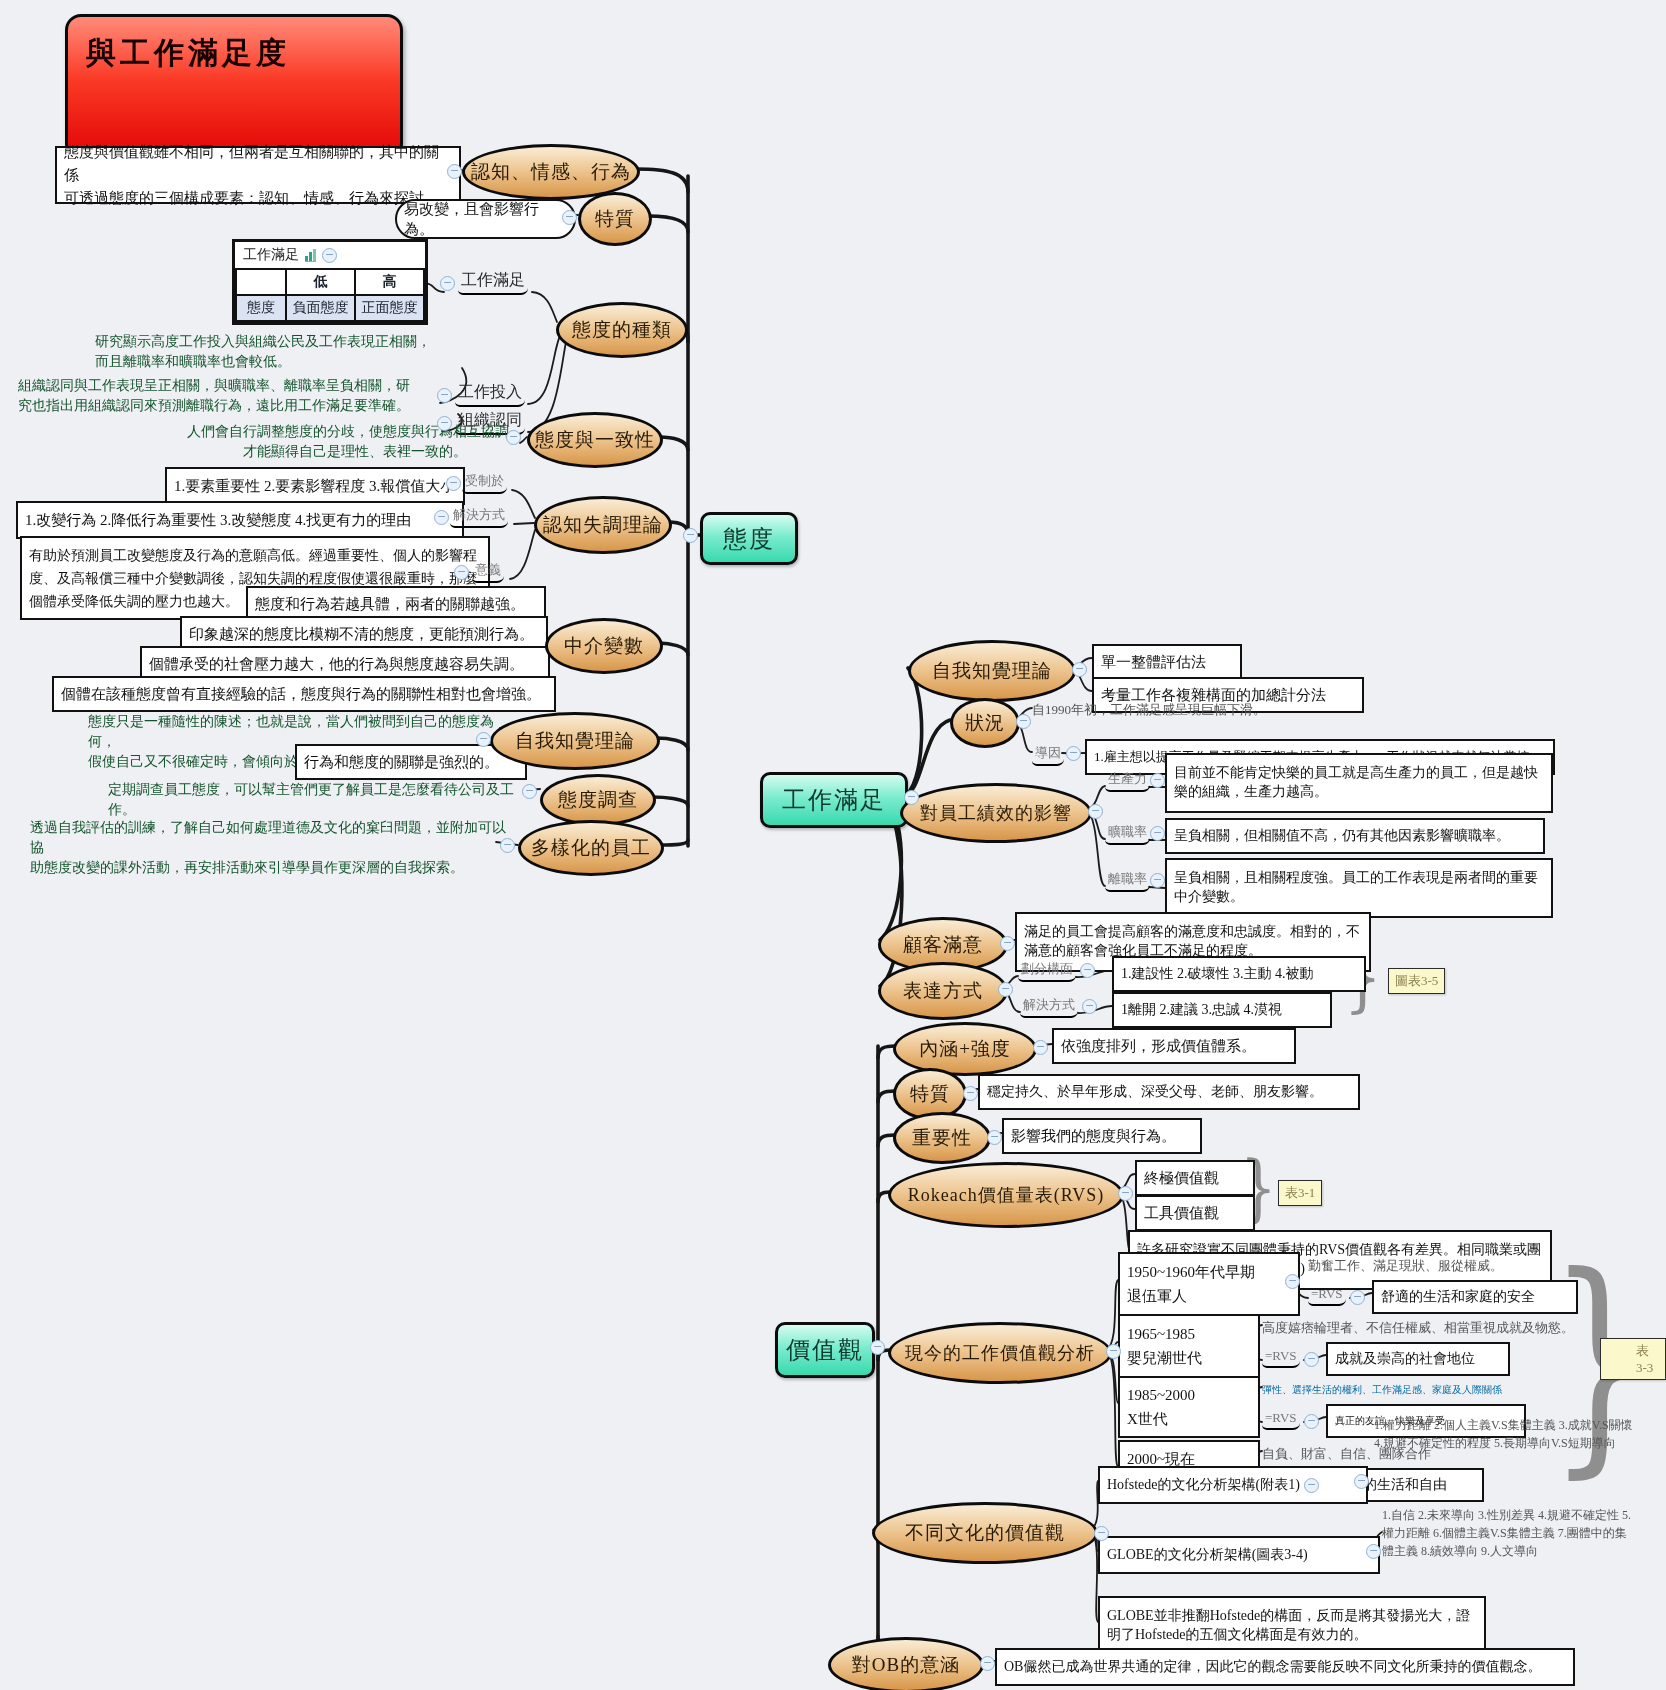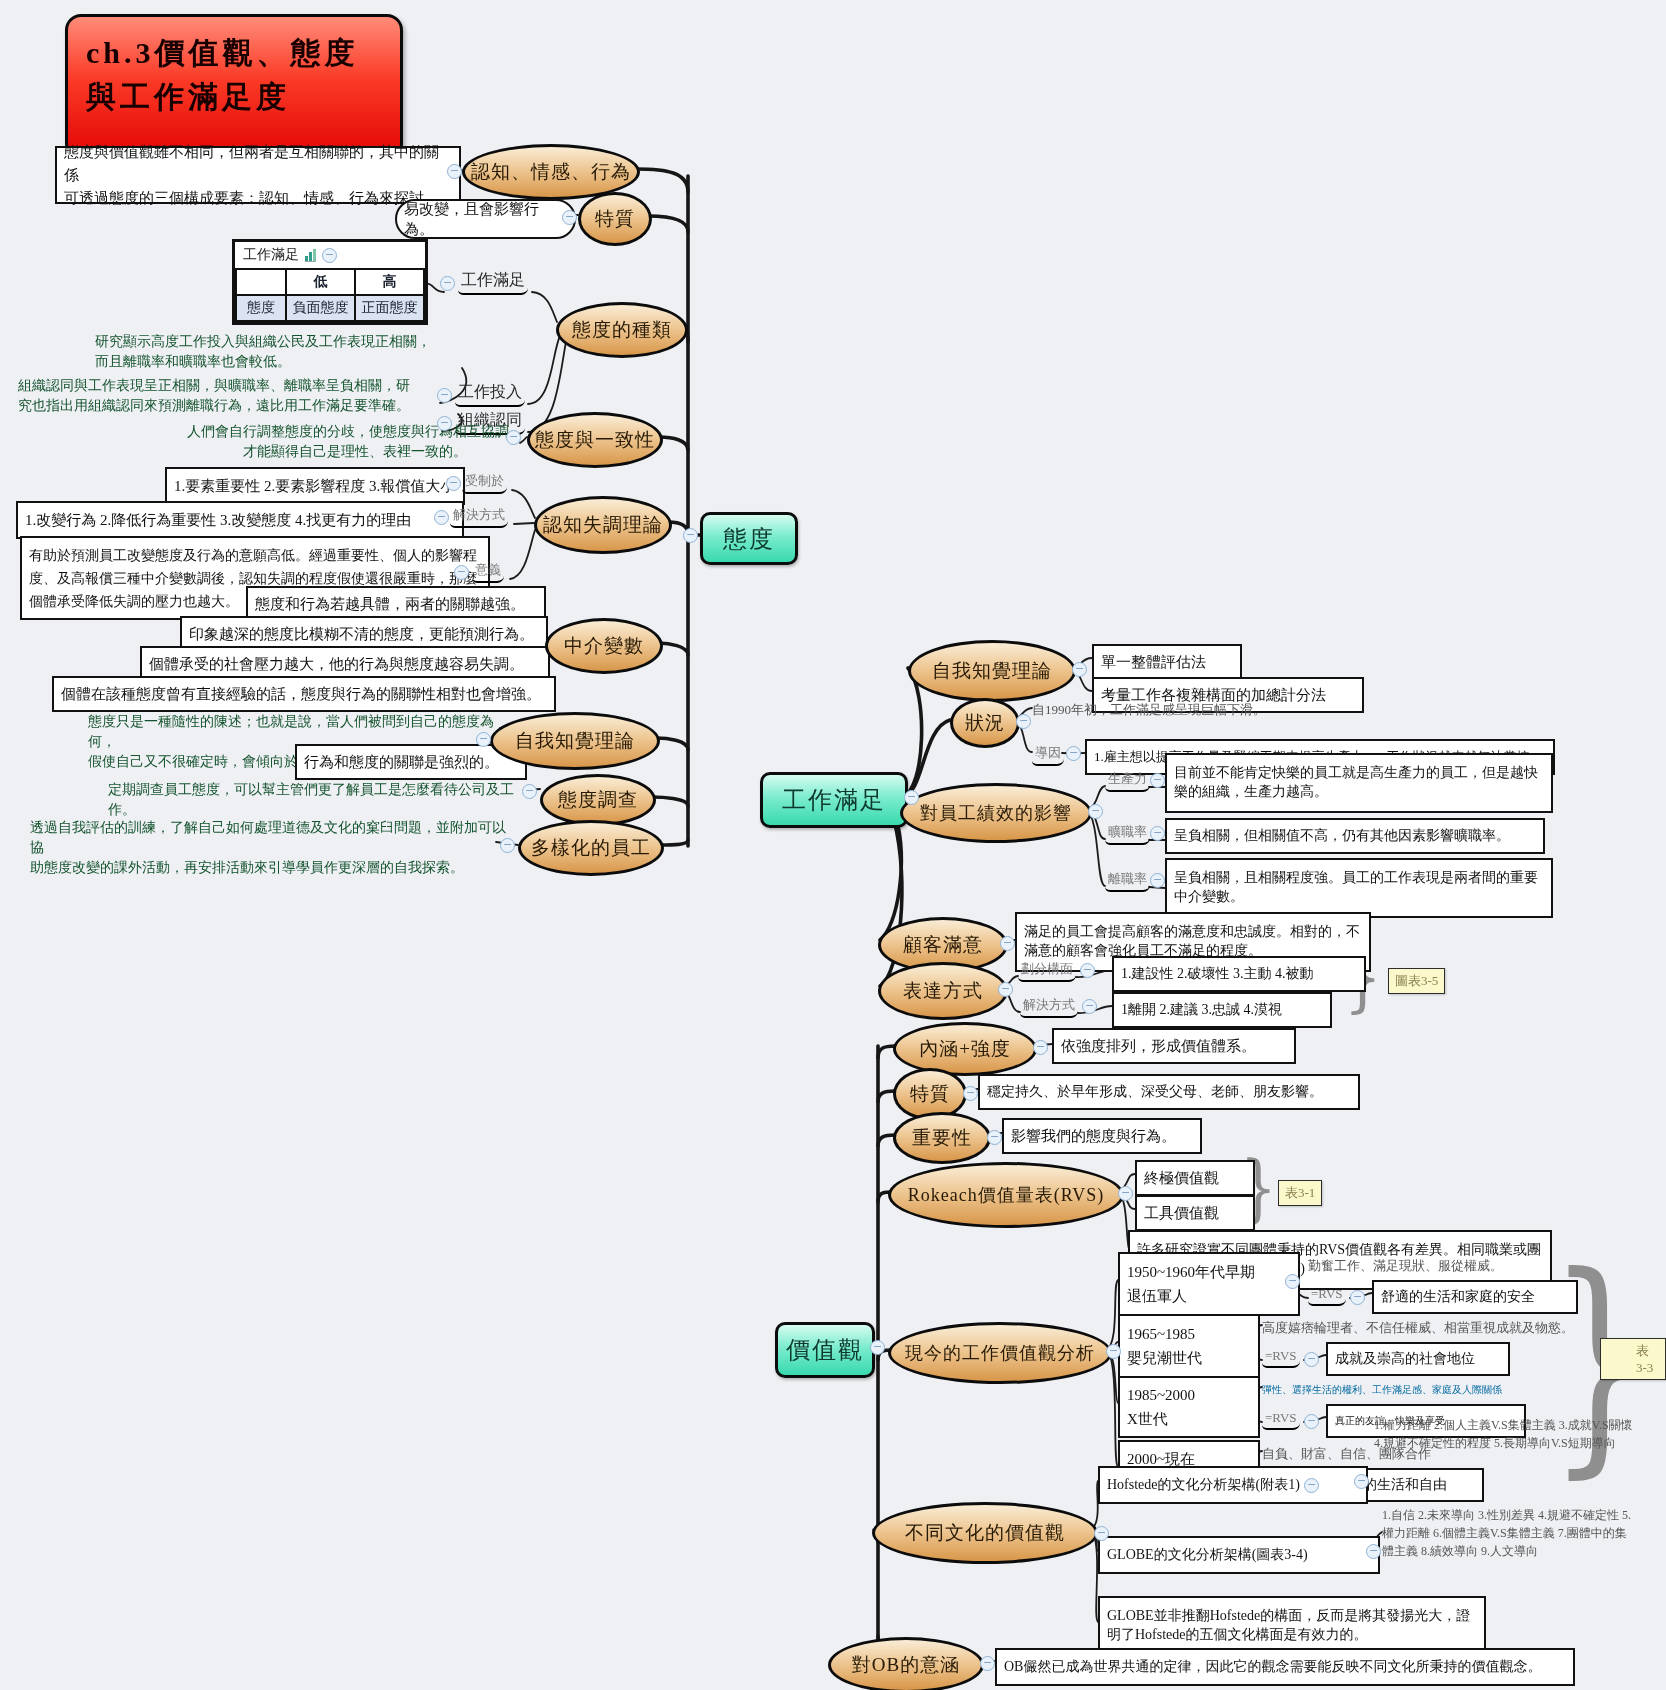--- a/index.html
+++ b/index.html
@@ -148,21 +148,20 @@
   <path class="thin" d="M 1304 1486 C 1316 1487 1320 1481 1326 1481"></path>
   <path class="thin" d="M 1090 1530 C 1104 1524 1094 1484 1098 1481"></path>
   <path class="thin" d="M 1090 1530 C 1102 1534 1094 1550 1098 1551"></path>
   <path class="thin" d="M 1090 1530 C 1104 1538 1092 1618 1098 1622"></path>
   <path class="thin" d="M 1350 1481 C 1362 1481 1364 1476 1374 1475"></path>
   <path class="thin" d="M 1362 1551 C 1372 1551 1374 1536 1382 1532"></path>
   <path class="thin" d="M 978 1662 L 995 1661"></path>
 </svg>
 
 <div class="title" style="left:65px;top:14px;width:296px;height:112px;">
-  <div>ch.3價值觀、態度</div>
   <div>與工作滿足度</div>
 </div>
 
 <div class="node" style="left:700px;top:512px;width:92px;height:47px;">態度</div>
 
 <div class="box pre" style="left:55px;top:146px;width:388px;height:50px;font-size:15px;line-height:23px;">態度與價值觀雖不相同，但兩者是互相關聯的，其中的關係
 可透過態度的三個構成要素：認知、情感、行為來探討。</div>
 <div class="ell" style="left:462px;top:144px;width:172px;height:50px;">認知、情感、行為</div>
 
 <div class="box" style="left:395px;top:199px;width:163px;height:32px;border-radius:20px;">易改變，且會影響行為。</div>

